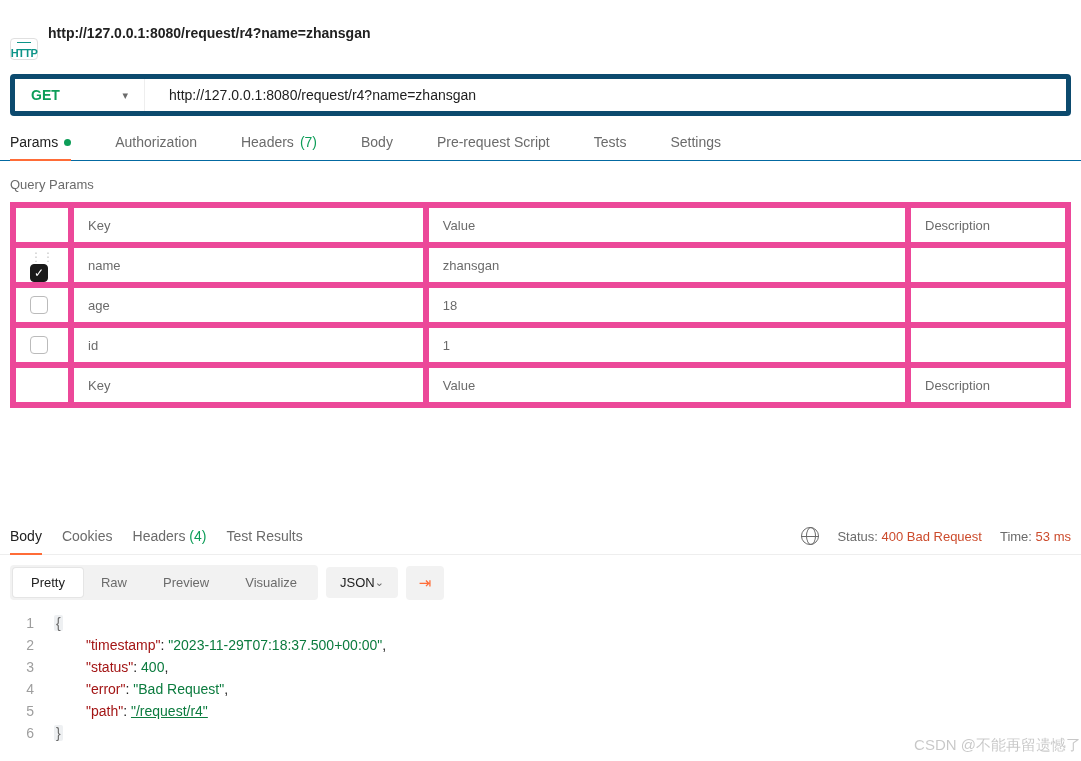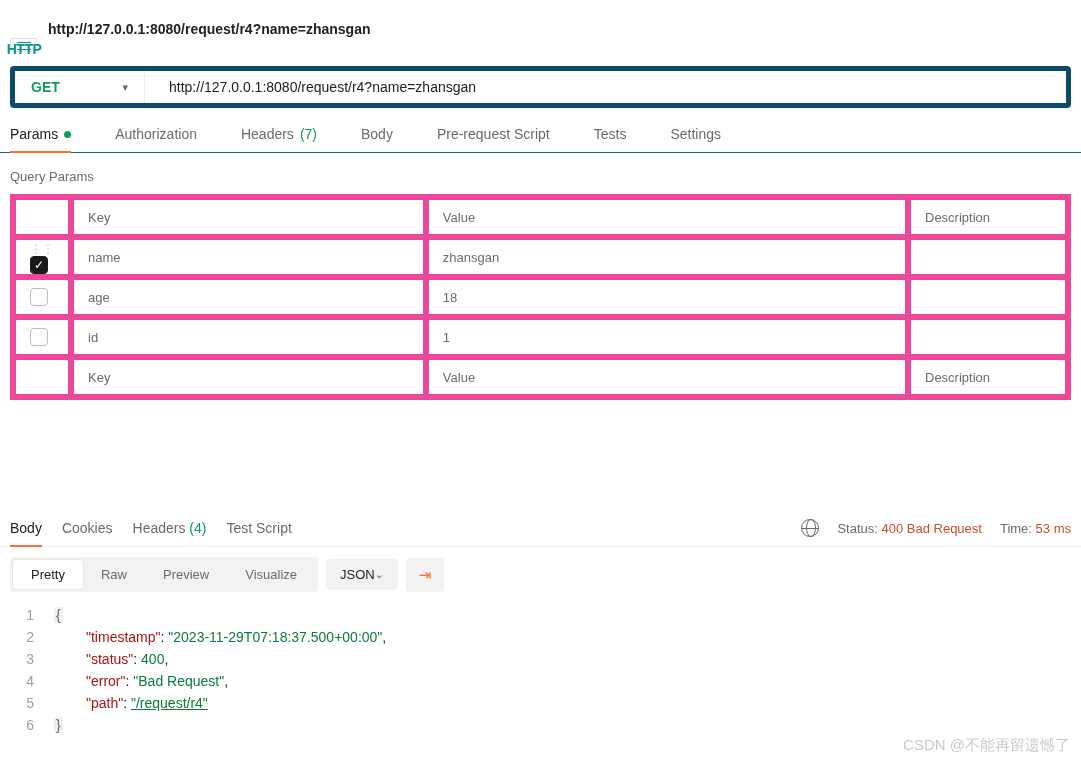--- a/index.html
+++ b/index.html
@@ -1,19 +1,19 @@
 <!DOCTYPE html>
 <html><head>
 <meta charset="utf-8">
 <style>
 * { box-sizing: border-box; margin: 0; padding: 0; font-family: -apple-system, BlinkMacSystemFont, "Segoe UI", Arial, sans-serif; }
 body { width: 1081px; height: 761px; background: #fff; color: #212121; position: relative; overflow: hidden; }
 
 .header-row { display: flex; align-items: center; padding: 6px 10px; gap: 10px; }
-.http-icon { width: 28px; height: 14px; border: 1px solid #e0e0e0; border-radius: 4px; display: flex; align-items: center; justify-content: center; font-size: 14px; font-weight: 700; color: #0d9488; letter-spacing: -0.5px; position: relative; margin-top: 32px; }
+.http-icon { width: 28px; height: 22px; border: 1px solid #e0e0e0; border-radius: 4px; display: flex; align-items: center; justify-content: center; font-size: 11px; font-weight: 700; color: #0d9488; letter-spacing: -0.5px; position: relative; margin-top: 32px; }
 .http-icon::before { content: ""; position: absolute; top: 3px; left: 6px; right: 6px; height: 6px; border-top: 1.5px solid #0d9488; border-bottom: 1.5px solid #0d9488; }
 .http-icon span { position: relative; top: 4px; }
 .title-url { font-size: 14px; font-weight: 600; color: #212121; }
 
 .request-bar { margin: 8px 10px 0 10px; display: flex; border: 5px solid #0c4a6e; border-radius: 4px; height: 42px; }
 .method-sel { width: 130px; display: flex; align-items: center; justify-content: space-between; padding: 0 16px 0 16px; border-right: 1px solid #eee; cursor: pointer; }
 .method-label { color: #0d9d58; font-weight: 600; font-size: 14px; }
 .chev { color: #6b6b6b; font-size: 11px; }
 .url-input { flex: 1; border: none; outline: none; padding: 0 24px; font-size: 14px; color: #212121; }
 
@@ -58,21 +58,21 @@
 .code-line { display: flex; }
 .ln { width: 44px; text-align: right; padding-right: 20px; color: #9e9e9e; user-select: none; }
 .tok-brace { color: #6b6b6b; background: #eef0f2; padding: 0 2px; border-radius: 2px; }
 .tok-key { color: #a31515; }
 .tok-str { color: #0b7b3e; }
 .tok-num { color: #0b7b3e; }
 .tok-punc { color: #212121; }
 .tok-link { color: #0b7b3e; text-decoration: underline; }
 .indent1 { padding-left: 32px; }
 
-.watermark { position: absolute; right: 11px; bottom: 6px; font-size: 15px; color: rgba(0,0,0,0.22); }
+.watermark { position: absolute; right: 0; bottom: 6px; font-size: 15px; color: rgba(0,0,0,0.22); }
 </style>
 </head>
 <body>
 
 <div class="header-row">
   <div class="http-icon">
       <span>HTTP</span>
     </div>
   <div class="title-url">http://127.0.0.1:8080/request/r4?name=zhansgan</div>
 </div>
@@ -144,21 +144,21 @@
 </table>
 
 <div class="resp-tabs-row">
   <div class="resp-tabs">
     <div class="resp-tab active">Body</div>
     <div class="resp-tab">Cookies</div>
     <div class="resp-tab">
       <span>Headers</span>
       <span class="count">(4)</span>
     </div>
-    <div class="resp-tab">Test Script</div>
+    <div class="resp-tab">Test Results</div>
   </div>
   <div class="resp-meta">
     <span class="globe"></span>
     <span>
       <span>Status:</span>
       <span class="meta-val">400 Bad Request</span>
     </span>
     <span>
       <span>Time:</span>
       <span class="meta-val">53 ms</span>

